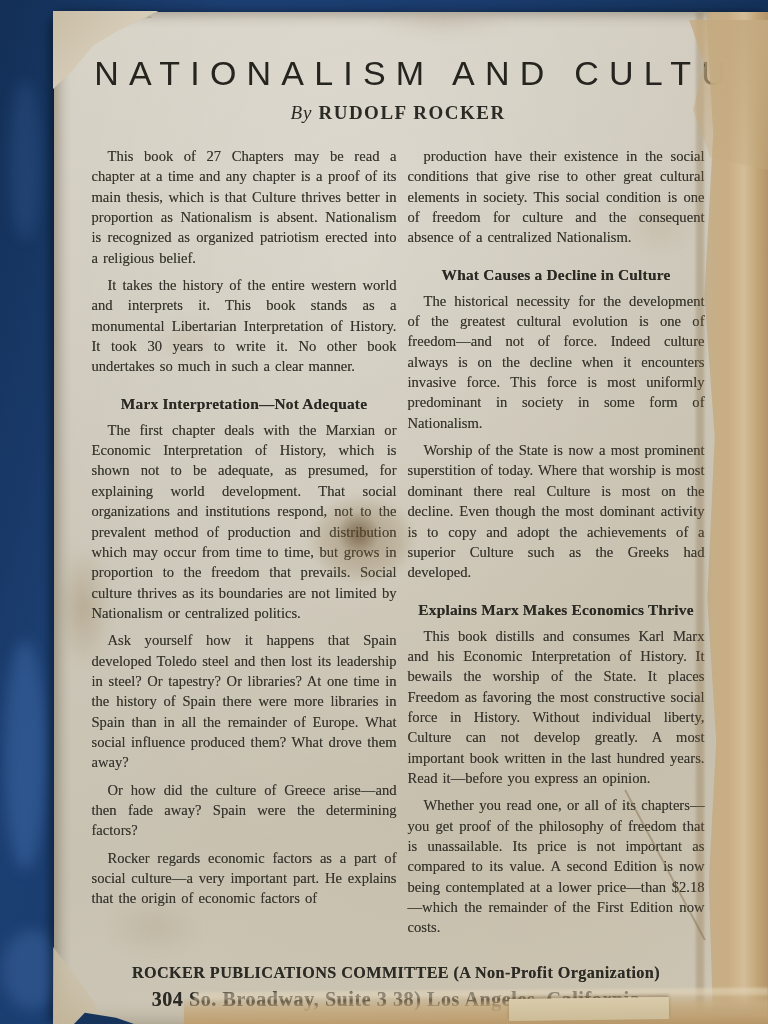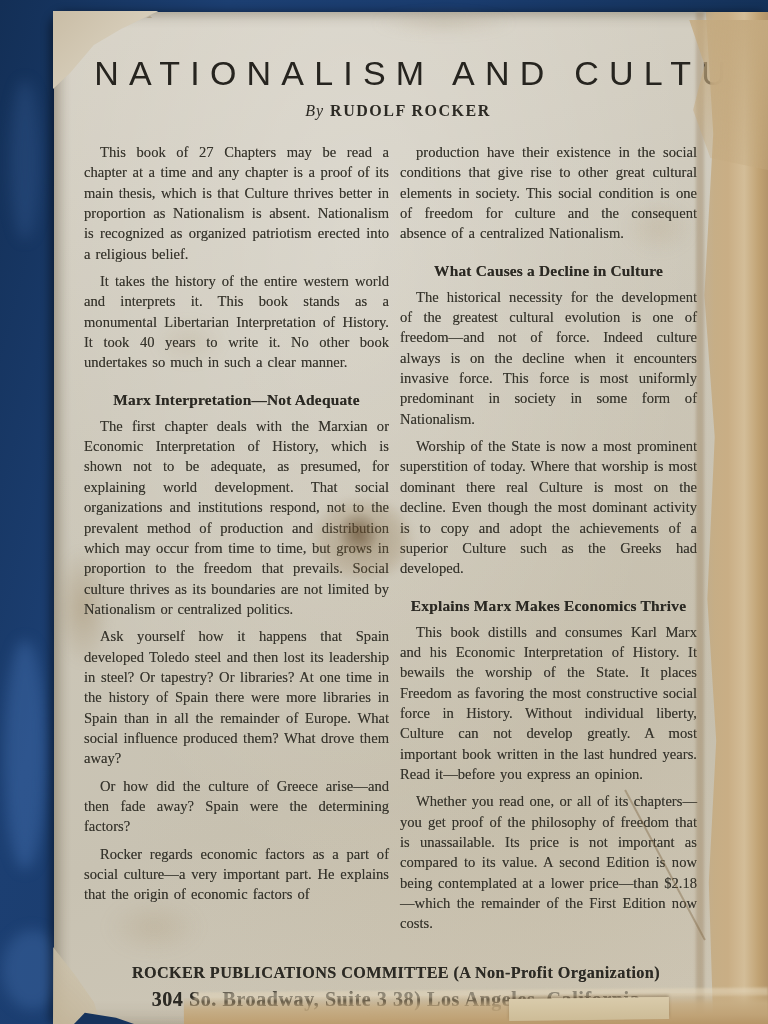--- a/index.html
+++ b/index.html
@@ -45,25 +45,25 @@
 
   .content{position:absolute;left:0;top:0;right:0;bottom:0;padding:34px 56px 0 30px;box-sizing:border-box;}
 
   .title{
     text-align:center;
     font-family:"Liberation Sans", sans-serif;
     font-size:34px;font-weight:500;color:#26241f;
     letter-spacing:0.30em;text-indent:0.30em;
     white-space:nowrap;margin-top:8px;
   }
-  .byline{text-align:center;margin-top:9px;font-size:16px;color:#2c2a24;letter-spacing:1px;}
+  .byline{text-align:center;margin-top:9px;font-size:19px;color:#2c2a24;letter-spacing:1px;}
   .byline .by{font-style:italic;margin-right:6px;}
   .byline .name{font-weight:bold;letter-spacing:1.5px;}
 
-  .columns{display:flex;gap:11px;margin-top:22px;height:788px;overflow:hidden;}
+  .columns{display:flex;gap:11px;margin-top:22px;height:788px;overflow:hidden;justify-content:center;}
   .col{text-align:justify;}
   .col-left{width:305px;flex:0 0 305px;}
   .col-right{width:297px;flex:0 0 297px;}
   .col p{
     font-size:14.6px;line-height:1.395;margin:0 0 7px;
     text-indent:16px;word-spacing:1.4px;color:#36342c;
     text-shadow:0 0 0.5px rgba(54,52,44,0.55);
   }
   .col h3{
     font-size:15.4px;font-weight:bold;text-align:center;
@@ -150,21 +150,21 @@
 
     <div class="content">
       <div class="title">NATIONALISM AND CULTURE</div>
       <div class="byline">
         <span class="by">By</span><span class="name">RUDOLF ROCKER</span>
       </div>
 
       <div class="columns">
         <div class="col col-left">
           <p>This book of 27 Chapters may be read a chapter at a time and any chapter is a proof of its main thesis, which is that Culture thrives better in proportion as Nationalism is absent. Nationalism is recognized as organized patriotism erected into a religious belief.</p>
-          <p>It takes the history of the entire western world and interprets it. This book stands as a monumental Libertarian Interpretation of History. It took 40 years to write it. No other book undertakes so much in such a clear manner.</p>
+          <p>It takes the history of the entire western world and interprets it. This book stands as a monumental Libertarian Interpretation of History. It took 30 years to write it. No other book undertakes so much in such a clear manner.</p>
           <h3>Marx Interpretation—Not Adequate</h3>
           <p>The first chapter deals with the Marxian or Economic Interpretation of History, which is shown not to be adequate, as presumed, for explaining world development. That social organizations and institutions respond, not to the prevalent method of production and distribution which may occur from time to time, but grows in proportion to the freedom that prevails. Social culture thrives as its boundaries are not limited by Nationalism or centralized politics.</p>
           <p>Ask yourself how it happens that Spain developed Toledo steel and then lost its leadership in steel? Or tapestry? Or libraries? At one time in the history of Spain there were more libraries in Spain than in all the remainder of Europe. What social influence produced them? What drove them away?</p>
           <p>Or how did the culture of Greece arise—and then fade away? Spain were the determining factors?</p>
           <p>Rocker regards economic factors as a part of social culture—a very important part. He explains that the origin of economic factors of</p>
         </div>
         <div class="col col-right">
           <p>production have their existence in the social conditions that give rise to other great cultural elements in society. This social condition is one of freedom for culture and the consequent absence of a centralized Nationalism.</p>
           <h3>What Causes a Decline in Culture</h3>
           <p>The historical necessity for the development of the greatest cultural evolution is one of freedom—and not of force. Indeed culture always is on the decline when it encounters invasive force. This force is most uniformly predominant in society in some form of Nationalism.</p>

